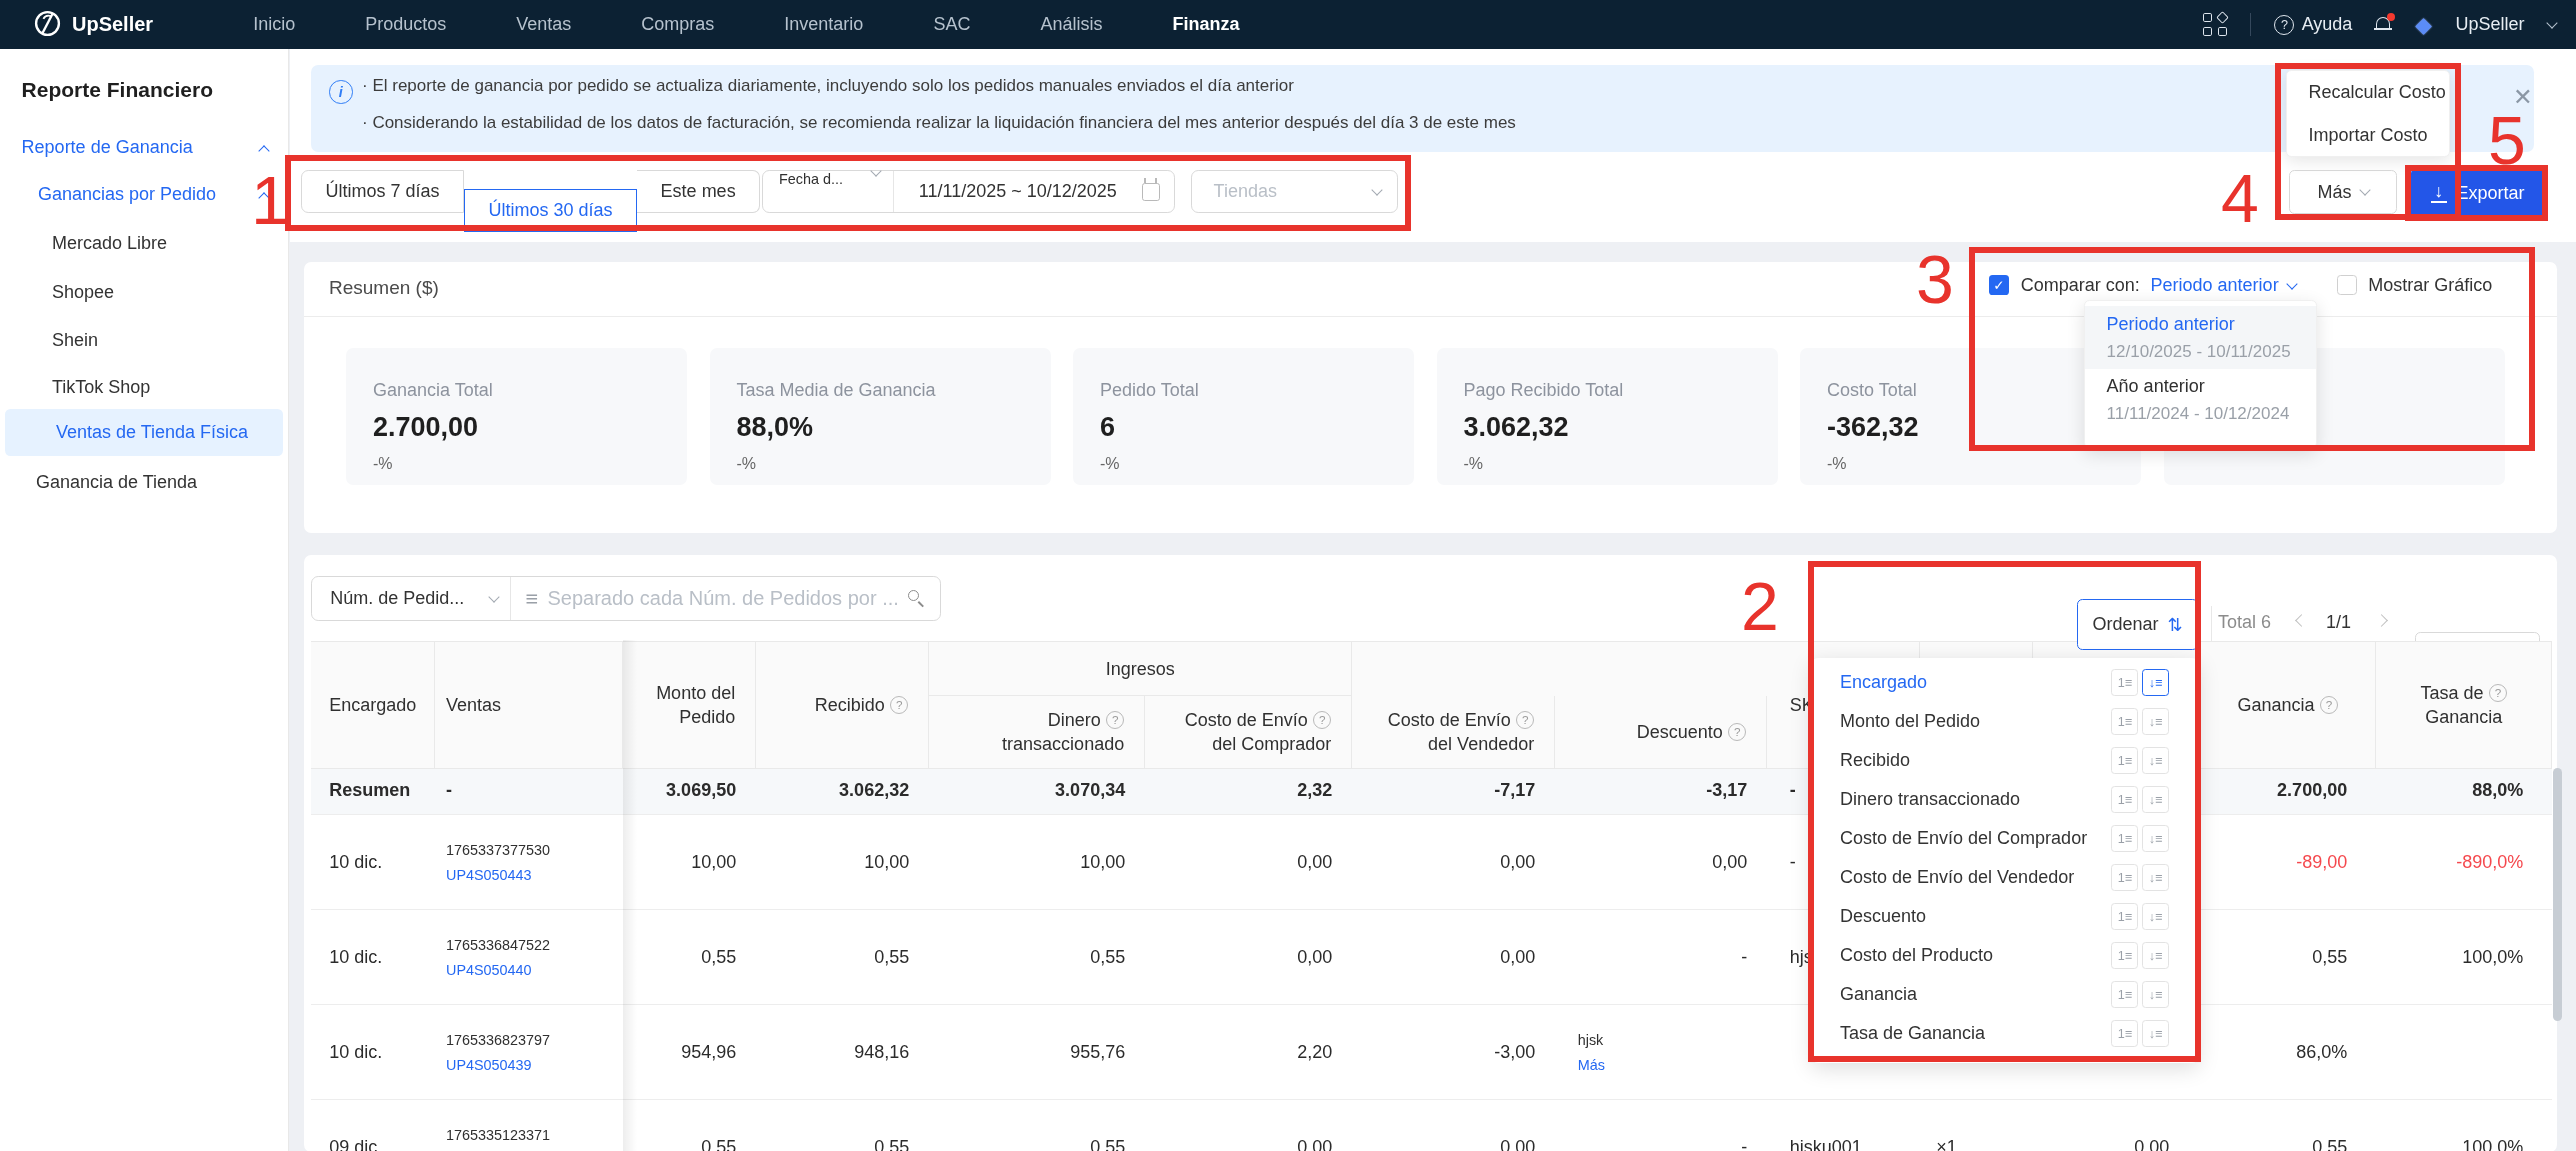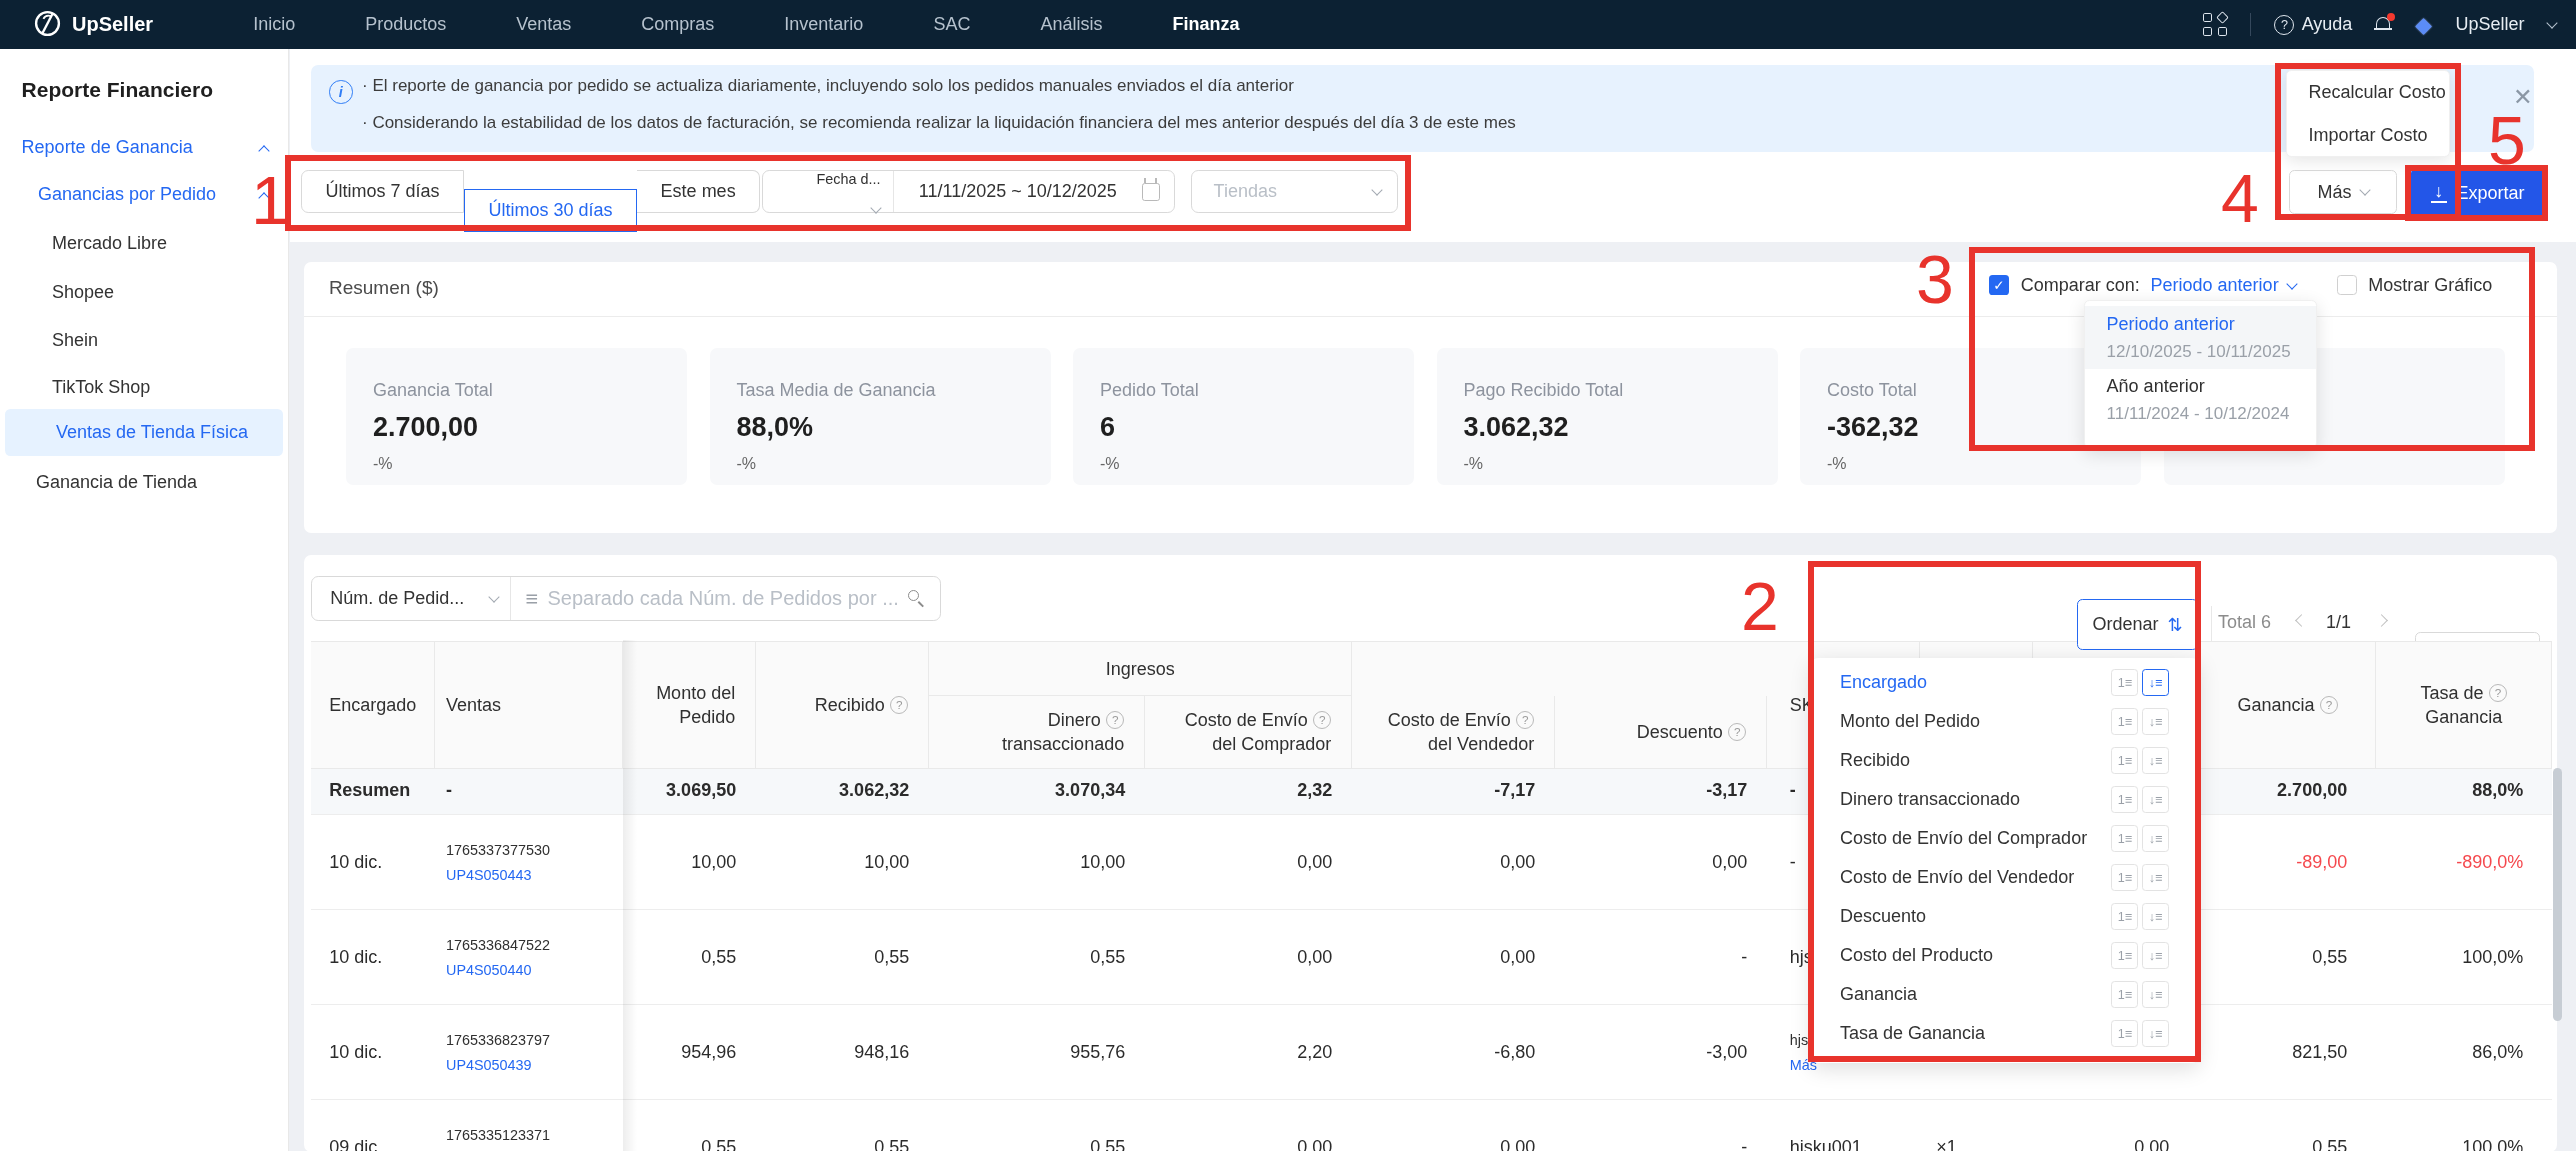--- a/index.html
+++ b/index.html
@@ -47,21 +47,21 @@
   .banner { position:absolute; left:311px; top:65px; width:2223px; height:87px; background:#e7f2fe; border-radius:7.2px; z-index:6; }
   .info-ic { position:absolute; left:18px; top:15.3px; width:23.5px; height:23.5px; border:1.8px solid #2f7df6; border-radius:50%; color:#2f7df6; font-size:14.4px; display:flex; align-items:center; justify-content:center; font-style:italic; font-weight:bold; }
   .banner-line { position:absolute; left:51px; font-size:17px; color:#3c3c3c; white-space:nowrap; }
   .banner-x { position:absolute; left:2513px; top:83px; font-size:23.5px; color:#8b97a5; cursor:pointer; z-index:8; }
   .seg { position:absolute; left:301px; top:170px; height:43px; display:flex; z-index:6; }
   .seg button { height:43px; background:#fff; border:0.9px solid #d9d9d9; font-size:18px; color:#333; font-family:inherit; cursor:pointer; padding:0 23.5px; }
   .seg button:first-child { border-radius:7.2px 0 0 7.2px; }
   .seg button:last-child { border-radius:0 7.2px 7.2px 0; border-left:none; }
   .seg button.on { border:1.8px solid #2468f2; color:#2468f2; background:#fff; position:relative; z-index:2;margin-top:19px; }
   .fecha-group { position:absolute; left:762px; top:170px; width:413px; height:43px; border:0.9px solid #d9d9d9; border-radius:7.2px; background:#fff; display:flex; align-items:center; z-index:6; }
-  .fecha-type { width:131px; display:flex; align-items:flex-end; justify-content:space-between; padding:0 12.6px 0 16px; border-right:0.9px solid #e6e6e6; height:100%; cursor:pointer;flex-direction:column; }
+  .fecha-type { width:131px; display:flex; align-items:flex-start; justify-content:space-between; padding:0 12.6px 0 16px; border-right:0.9px solid #e6e6e6; height:100%; cursor:pointer; }
   .date-text { flex:1; text-align:center; font-size:18px; color:#333; }
   .cal { width:18px; height:18px; border:1.8px solid #b9b9b9; border-radius:2.7px; position:relative; margin-right:14.4px; }
   .cal:before { content:""; position:absolute; left:1.8px; top:-5.4px; width:1.8px; height:4.5px; background:#b9b9b9; }
   .cal:after { content:""; position:absolute; right:1.8px; top:-5.4px; width:1.8px; height:4.5px; background:#b9b9b9; }
   .tiendas { position:absolute; left:1191px; top:170px; width:207px; height:43px; border:0.9px solid #d9d9d9; border-radius:7.2px; background:#fff; display:flex; align-items:center; justify-content:space-between; padding:0 16px 0 21.6px; font-size:18px; color:#b9bfc7; z-index:6; cursor:pointer; }
   .gray-chev { color:#a3a9b2; }
 
   .mas-btn { position:absolute; left:2289px; top:170px; width:108px; height:44px; border:0.9px solid #d9d9d9; border-radius:5.4px; background:#fff; display:flex; align-items:center; justify-content:center; gap:9px; font-size:18px; color:#333; z-index:7; cursor:pointer; }
   .export-btn { position:absolute; left:2411px; top:168px; width:134px; height:51px; background:#2356e8; border-radius:5.4px; display:flex; align-items:center; justify-content:center; gap:9px; color:#fff; font-size:18px; z-index:7; cursor:pointer; }
   .dl-ic { display:inline-block; position:relative; width:16px; height:18px; }
@@ -479,21 +479,20 @@
     <div class="trow dat grid13" style="display:grid;">
       <div class="td l">10 dic.</div>
       <div class="two">
         <span>1765336823797</span>
         <span class="code">UP4S050439</span>
       </div>
       <div class="td r">954,96</div>
       <div class="td r">948,16</div>
       <div class="td r">955,76</div>
       <div class="td r">2,20</div>
-      <div class="td r">-6,80</div>
       <div class="td r">-3,00</div>
       <div class="two" style="padding-left:22.5px;">
         <span>hjsk</span>
         <span class="code">Más</span>
       </div>
       <div class="td"></div>
       <div class="td"></div>
       <div class="td r2">821,50</div>
       <div class="td r2">86,0%</div>
     </div>

